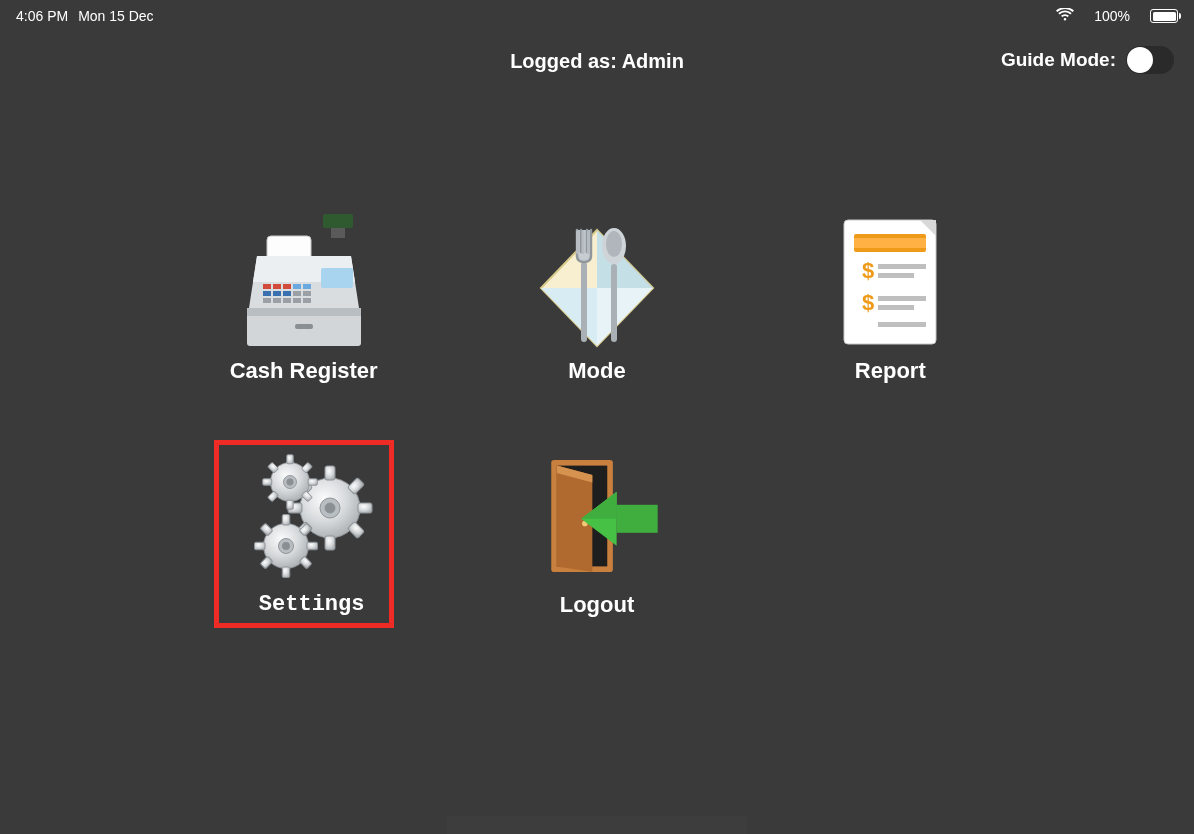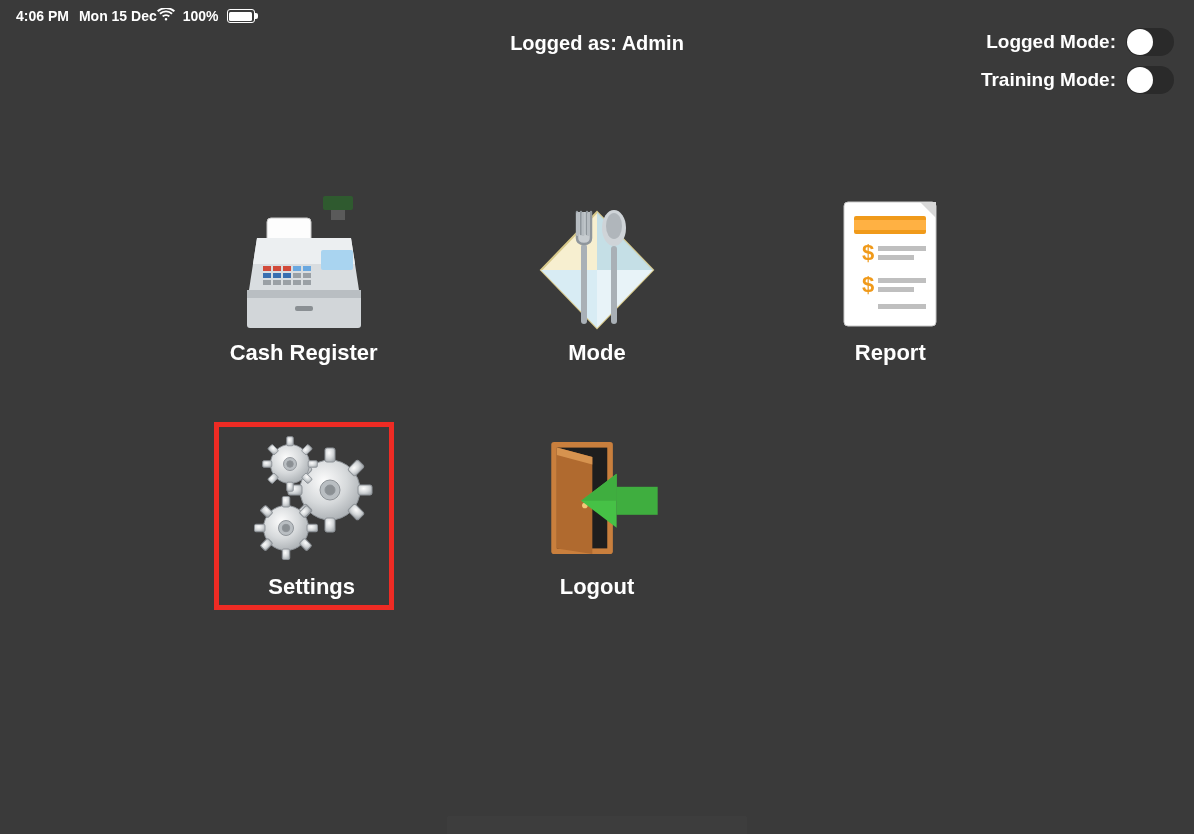--- a/index.html
+++ b/index.html
@@ -10,49 +10,50 @@
     background: #3a3a3a;
     font-family: -apple-system, "Helvetica Neue", Arial, sans-serif;
     color: #fff;
     overflow: hidden;
     position: relative;
   }
 
   
   .status-bar {
     display: flex;
-    justify-content: flex-start;
+    justify-content: space-between;
     align-items: center;
     height: 24px;
     padding: 4px 16px 0 16px;
     font-size: 14px;
-    font-weight: 700;
+    font-weight: 400;
   }
   .status-left { display: flex; gap: 10px; align-items: baseline; }
-  .status-right { display: flex; gap: 8px; align-items: center; }
+  .status-right { display: flex; gap: 20px; align-items: center; }
   .battery {
     width: 26px; height: 12px;
     border: 1.5px solid #fff; border-radius: 3px;
     position: relative;
   }
   .battery::after {
     content: "";
     position: absolute;
     right: -4px; top: 3px;
     width: 2.5px; height: 6px;
     background: #fff; border-radius: 0 2px 2px 0;
   }
   .battery-fill {
     position: absolute; inset: 1.5px;
     background: #fff; border-radius: 1.5px;
   }
 
   
   .header-row {
     position: relative;
+    margin-top: 18px;
     height: 70px;
   }
   .logged-as {
     position: absolute;
     left: 50%;
     transform: translateX(-50%);
     top: 4px;
     font-size: 20px;
     font-weight: 600;
   }
@@ -104,20 +105,21 @@
     display: flex;
     flex-direction: column;
     align-items: center;
     cursor: pointer;
     padding: 6px 0 10px 0;
     box-sizing: border-box;
   }
   .menu-item.highlight {
     border: 5px solid #ee2b24;
     padding: 1px 0 5px 16px;
+    font-family: Liberation Mono, monospace;
   }
   .icon-box {
     width: 140px;
     height: 140px;
     display: flex;
     align-items: center;
     justify-content: center;
   }
   .menu-label {
     margin-top: 6px;
@@ -160,27 +162,21 @@
 </div>
 
 <div class="header-row">
   <div class="logged-as">
     <span>Logged as:</span>
     <span> </span>
     <span>Admin</span>
   </div>
   <div class="toggles">
     <div class="toggle-row">
-      <span class="toggle-label">Logged Mode:</span>
-      <div class="switch">
-          <div class="switch-knob"></div>
-        </div>
-    </div>
-    <div class="toggle-row">
-      <span class="toggle-label">Training Mode:</span>
+      <span class="toggle-label">Guide Mode:</span>
       <div class="switch">
           <div class="switch-knob"></div>
         </div>
     </div>
   </div>
 </div>
 
 <div class="menu-grid">
 
   <div class="menu-item">

